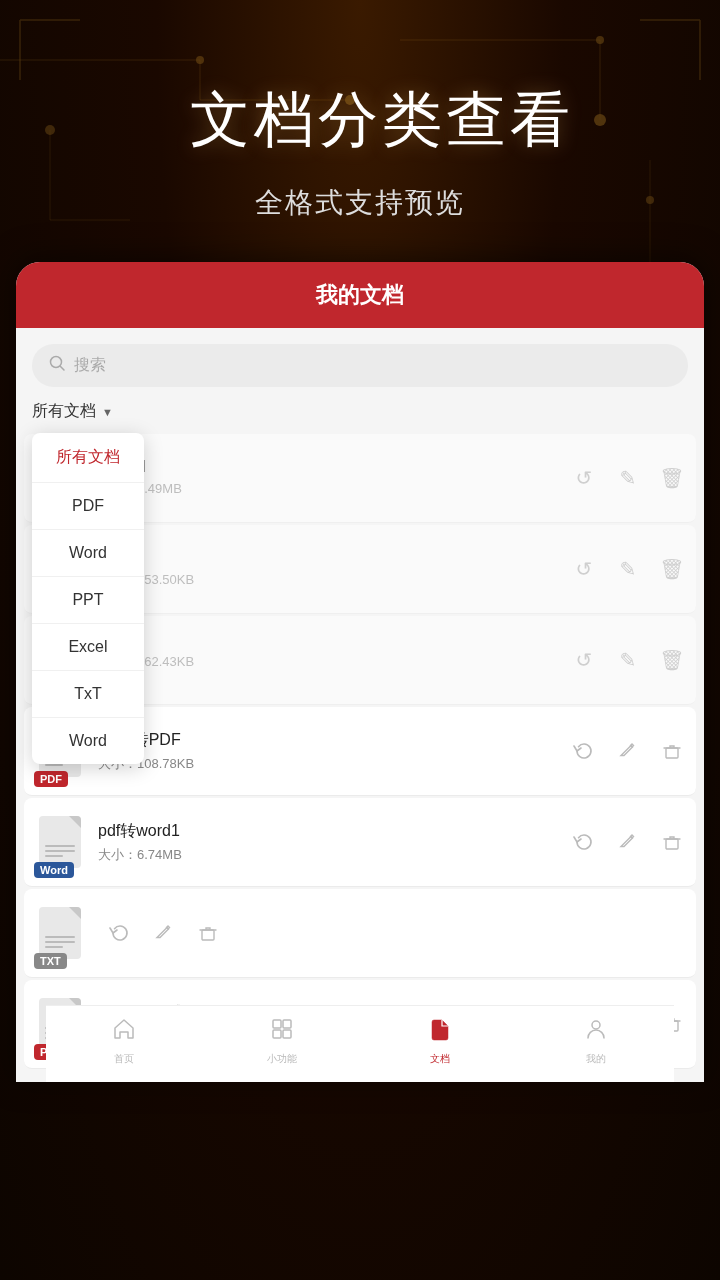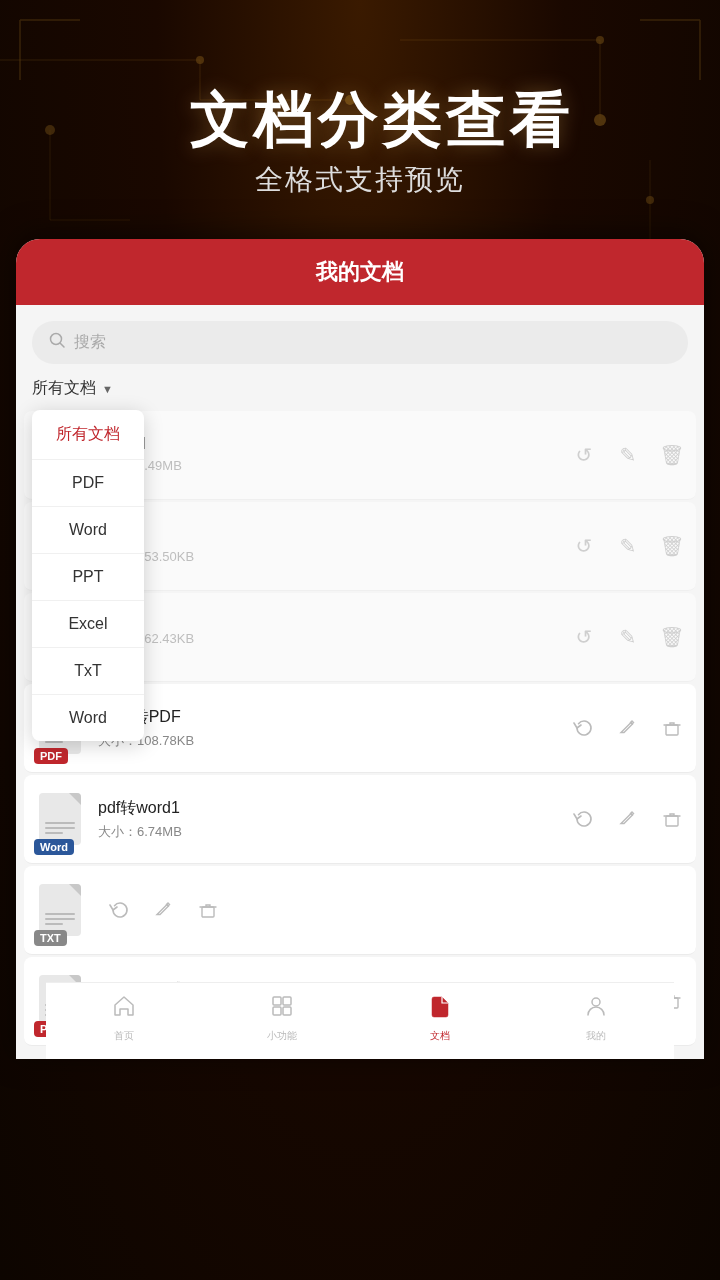--- a/index.html
+++ b/index.html
@@ -27,30 +27,30 @@
 
     
     .hero {
       position: relative;
       z-index: 2;
       text-align: center;
       padding-top: 80px;
     }
     .hero-title {
       font-size: 60px;
-      font-weight: 700;
+      font-weight: 400;
       color: #fff;
       letter-spacing: 4px;
       text-shadow: 0 0 20px rgba(255,200,100,0.3);
       margin-left: 44px;
     }
     .hero-subtitle {
       font-size: 28px;
       color: #ddd;
-      margin-top: 0;
+      margin-top: 23px;
       letter-spacing: 2px;
     }
 
     
     .card {
       position: relative;
       z-index: 2;
       background: #f5f5f5;
       border-radius: 24px 24px 0 0;
       margin: 40px 16px 0;

